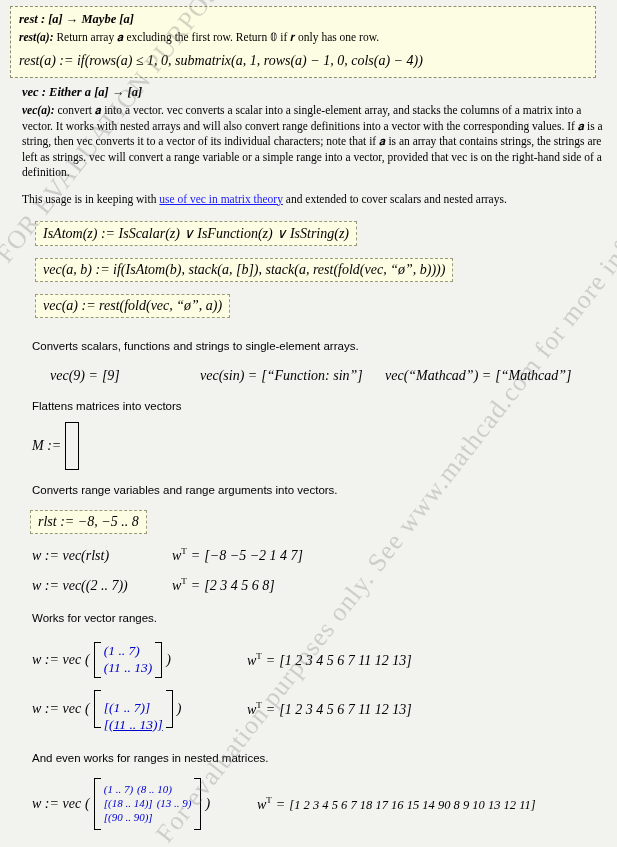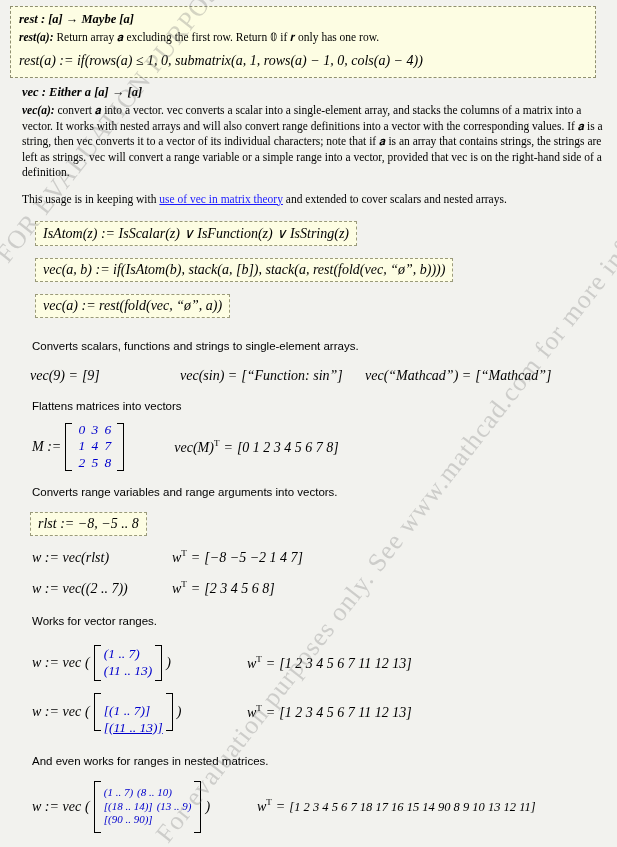--- a/index.html
+++ b/index.html
@@ -113,53 +113,43 @@
       <span class="math-box eqline">vec(a, b) := if(IsAtom(b), stack(a, [b]), stack(a, rest(fold(vec, “ø”, b))))</span>
     </div>
 
     <div style="margin-top:12px;padding-left:25px;">
       <span class="math-box eqline">vec(a) := rest(fold(vec, “ø”, a))</span>
     </div>
 
     <div style="margin-top:22px;padding-left:22px;" class="para">Converts scalars, functions and strings to single-element arrays.</div>
 
     <div class="row" style="margin-top:14px;padding-left:20px;">
-      <div style="width:150px;">
+      <div style="width:150px;margin-left:20px;">
         <span class="eqline">vec(9) =</span>
         <span class="eqline">[9]</span>
       </div>
       <div style="width:185px;">
         <span class="eqline">vec(sin) =</span>
         <span class="eqline">[“Function: sin”]</span>
       </div>
       <div>
         <span class="eqline">vec(“Mathcad”) =</span>
         <span class="eqline">[“Mathcad”]</span>
       </div>
     </div>
 
     <div style="margin-top:16px;padding-left:22px;" class="para">Flattens matrices into vectors</div>
 
     <div class="row" style="margin-top:10px;padding-left:22px;align-items:center;">
       <div>
         <span class="eqline">M :=</span>
         <span class="bracket-matrix">
           <span class="br left" style="height:46px;"></span>
-          <span class="mtx">
-            <span class="mrow"><span>0</span><span>3</span><span>6</span></span>
-            <span class="mrow"><span>1</span><span>4</span><span>7</span></span>
-            <span class="mrow"><span>2</span><span>5</span><span>8</span></span>
-          </span>
           <span class="br right" style="height:46px;"></span>
         </span>
-      </div>
-      <div style="margin-left:50px;">
-        <span class="eqline">vec(M)</span><sup class="T">T</sup>
-        <span class="eqline">=</span>
-        <span class="eqline">[0  1  2  3  4  5  6  7  8]</span>
       </div>
     </div>
 
     <div style="margin-top:14px;padding-left:22px;" class="para">Converts range variables and range arguments into vectors.</div>
 
     <div style="margin-top:14px;padding-left:20px;">
       <span class="math-box eqline">rlst := −8, −5 .. 8</span>
     </div>
 
     <div class="row" style="margin-top:12px;padding-left:22px;">

